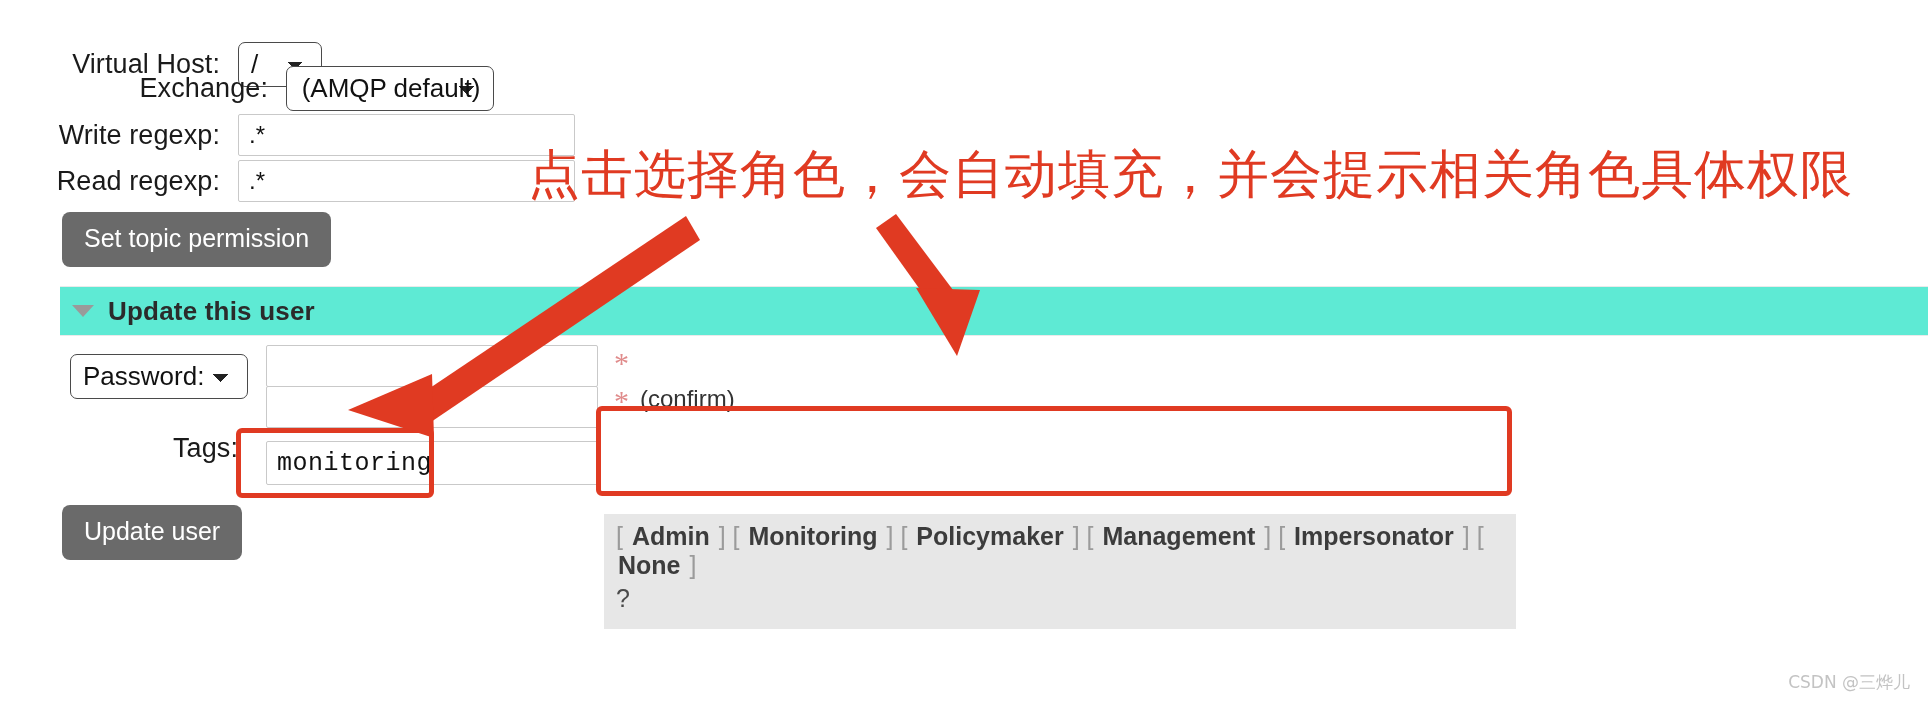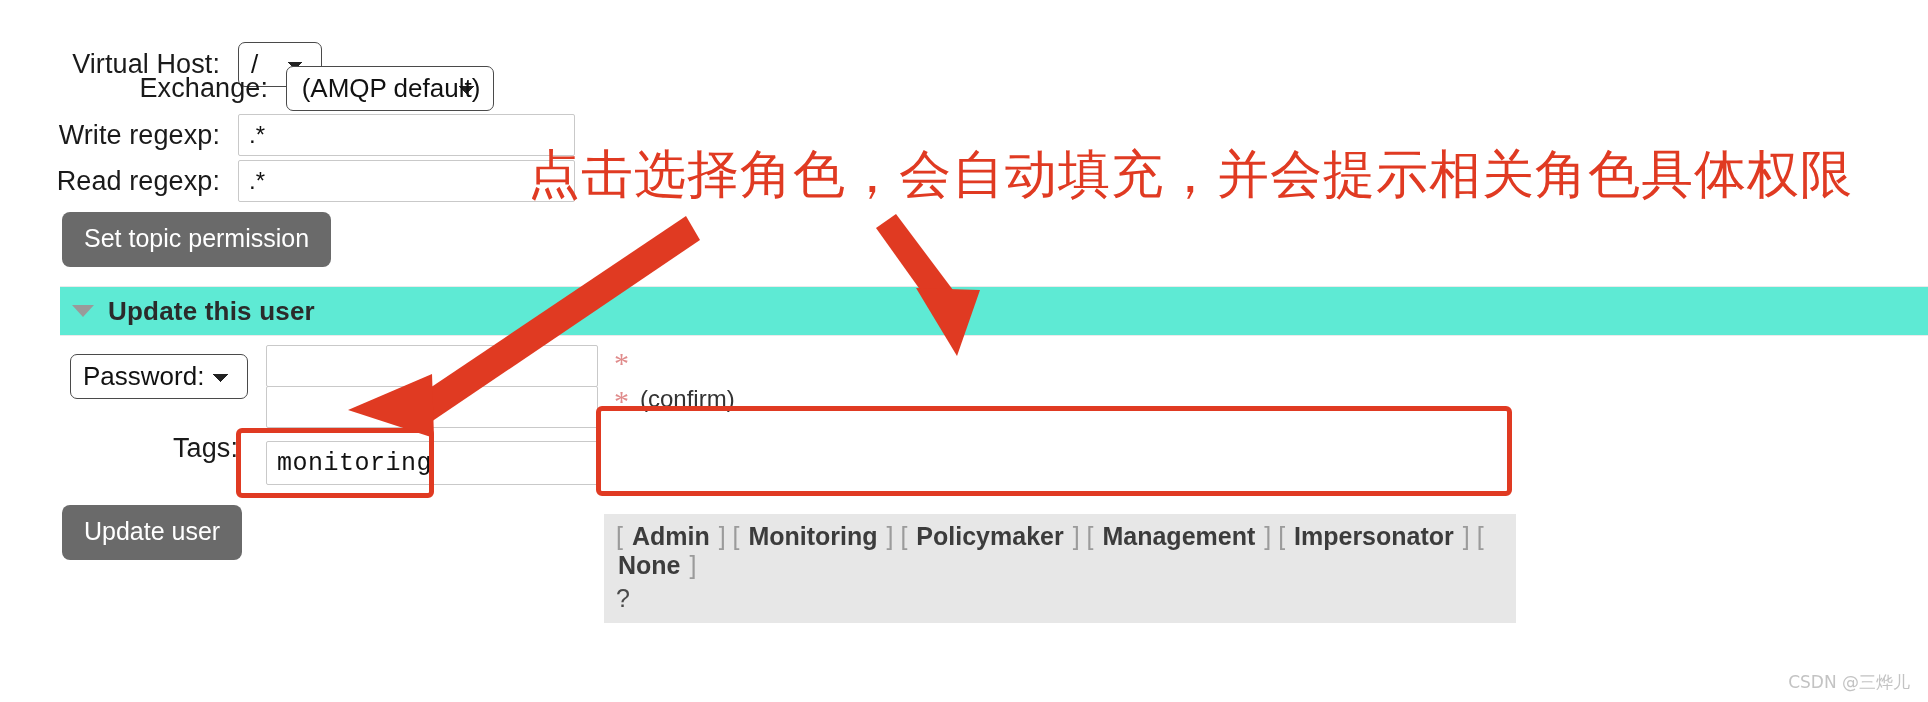--- a/index.html
+++ b/index.html
@@ -128,21 +128,21 @@
     color: #333;
   }
 
   
   .tag-popup {
     position: absolute;
     left: 604px;
     top: 514px;
     width: 912px;
     background: #e7e7e7;
-    padding: 8px 10px 10px 12px;
+    padding: 8px 10px 16px 12px;
     box-sizing: border-box;
     font-size: 25px;
     color: #3a3a3a;
   }
   .tag-popup .brk {
     color: #9b9b9b;
     font-weight: normal;
   }
   .tag-popup a.tag-link {
     color: #3c3c3c;

